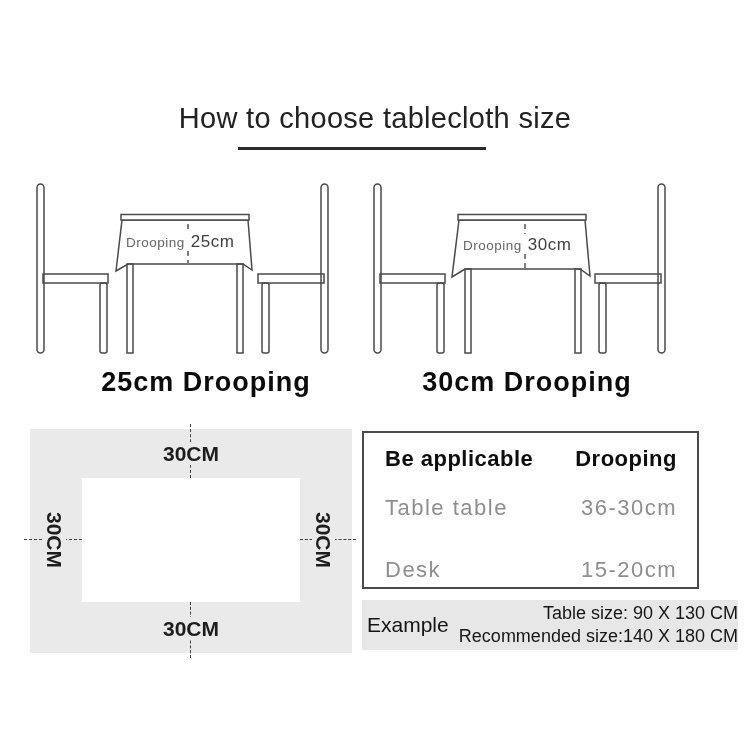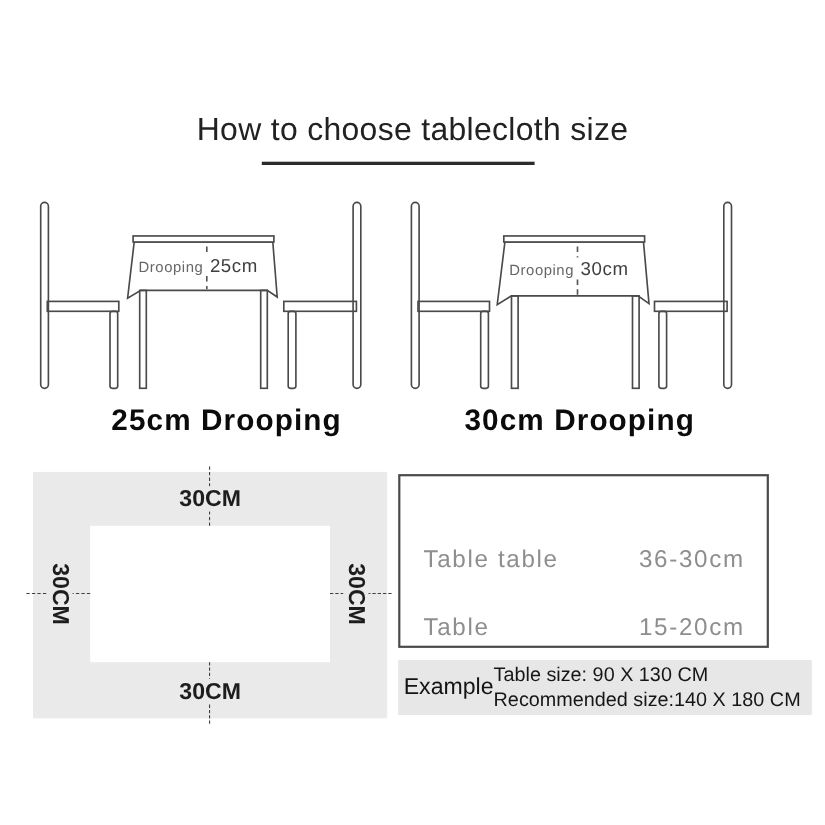--- a/index.html
+++ b/index.html
@@ -51,21 +51,21 @@
   .spec-row.header{top:13px;font-size:22px;font-weight:700;color:#0e0e0e;letter-spacing:.5px;}
   .spec-row.r1{top:62px;}
   .spec-row.r2{top:124px;}
   .spec-row.muted{font-size:22px;color:#8e8e8e;letter-spacing:1.5px;}
   
   .example{
     position:absolute;left:362px;top:600px;width:376px;height:50px;background:#e7e7e7;
     display:flex;align-items:center;box-sizing:border-box;
   }
   .example-label{font-size:21px;color:#141414;margin-left:5px;white-space:nowrap;}
-  .example-lines{flex:1;text-align:left;font-size:18px;color:#161616;line-height:23px;white-space:nowrap;}
+  .example-lines{flex:1;text-align:right;font-size:18px;color:#161616;line-height:23px;white-space:nowrap;}
   
   .lineart{stroke:#4a4a4a;stroke-width:1.5;fill:none;}
   .clothfill{stroke:#4a4a4a;stroke-width:1.5;fill:#ffffff;}
   .dropdash{stroke:#555;stroke-width:1.5;stroke-dasharray:5 4;}
   .svgtxt{font-family:"Liberation Sans",sans-serif;letter-spacing:.5px;}
 </style>
 </head>
 <body>
 
 <div class="stage">
@@ -126,26 +126,30 @@
     <div class="dash-v s"></div>
     <div class="dash-h w"></div>
     <div class="dash-h e"></div>
     <div class="meas-label n">30CM</div>
     <div class="meas-label s">30CM</div>
     <div class="meas-label w">30CM</div>
     <div class="meas-label e">30CM</div>
   </div>
 
   <div class="spec-table">
+    <div class="spec-row header">
+      <span>Be applicable</span>
+      <span>Drooping</span>
+    </div>
     <div class="spec-row r1 muted">
       <span>Table table</span>
       <span>36-30cm</span>
     </div>
     <div class="spec-row r2 muted">
-      <span>Table</span>
+      <span>Desk</span>
       <span>15-20cm</span>
     </div>
   </div>
 
   <div class="example">
     <span class="example-label">Example</span>
     <div class="example-lines">
       <div>Table size:  90 X 130 CM</div>
       <div>Recommended size:140 X 180 CM</div>
     </div>

